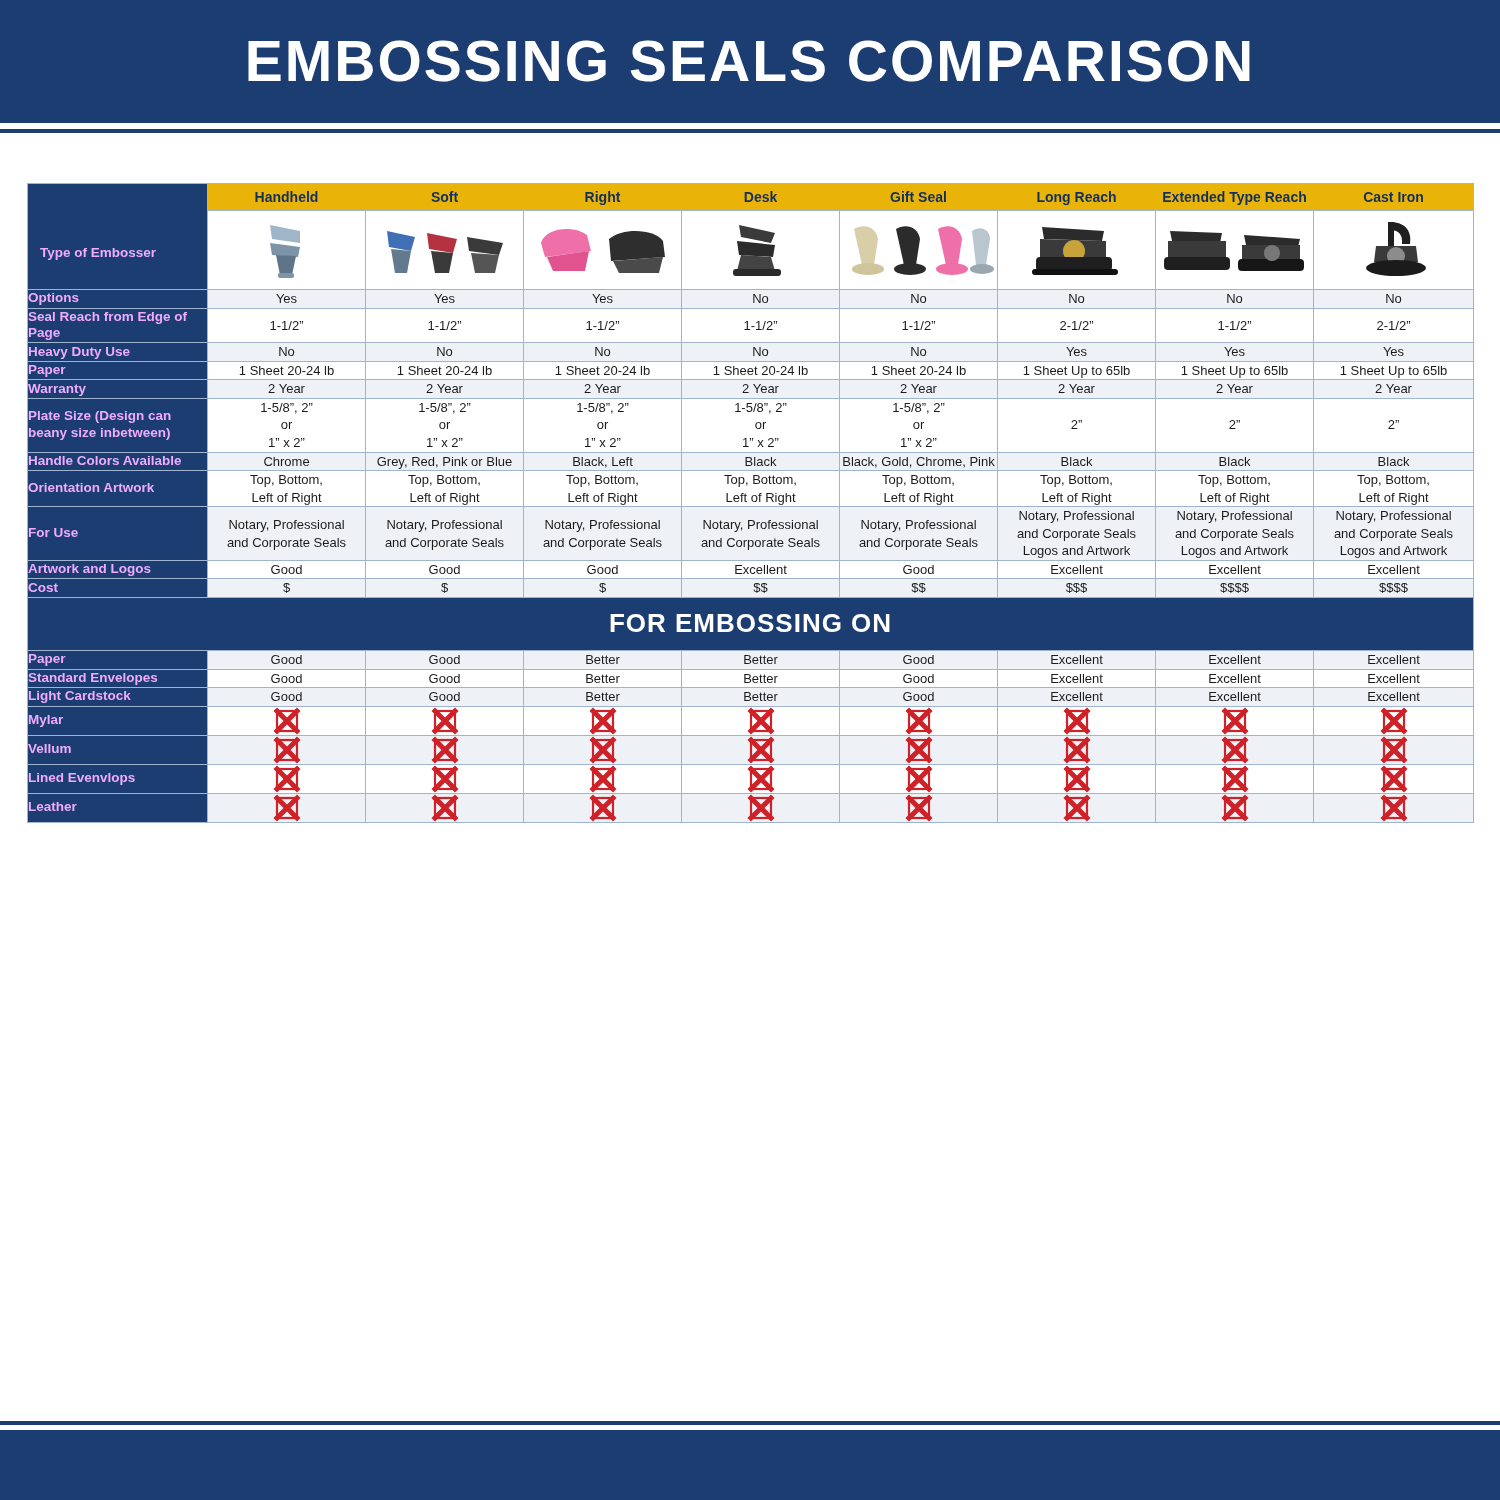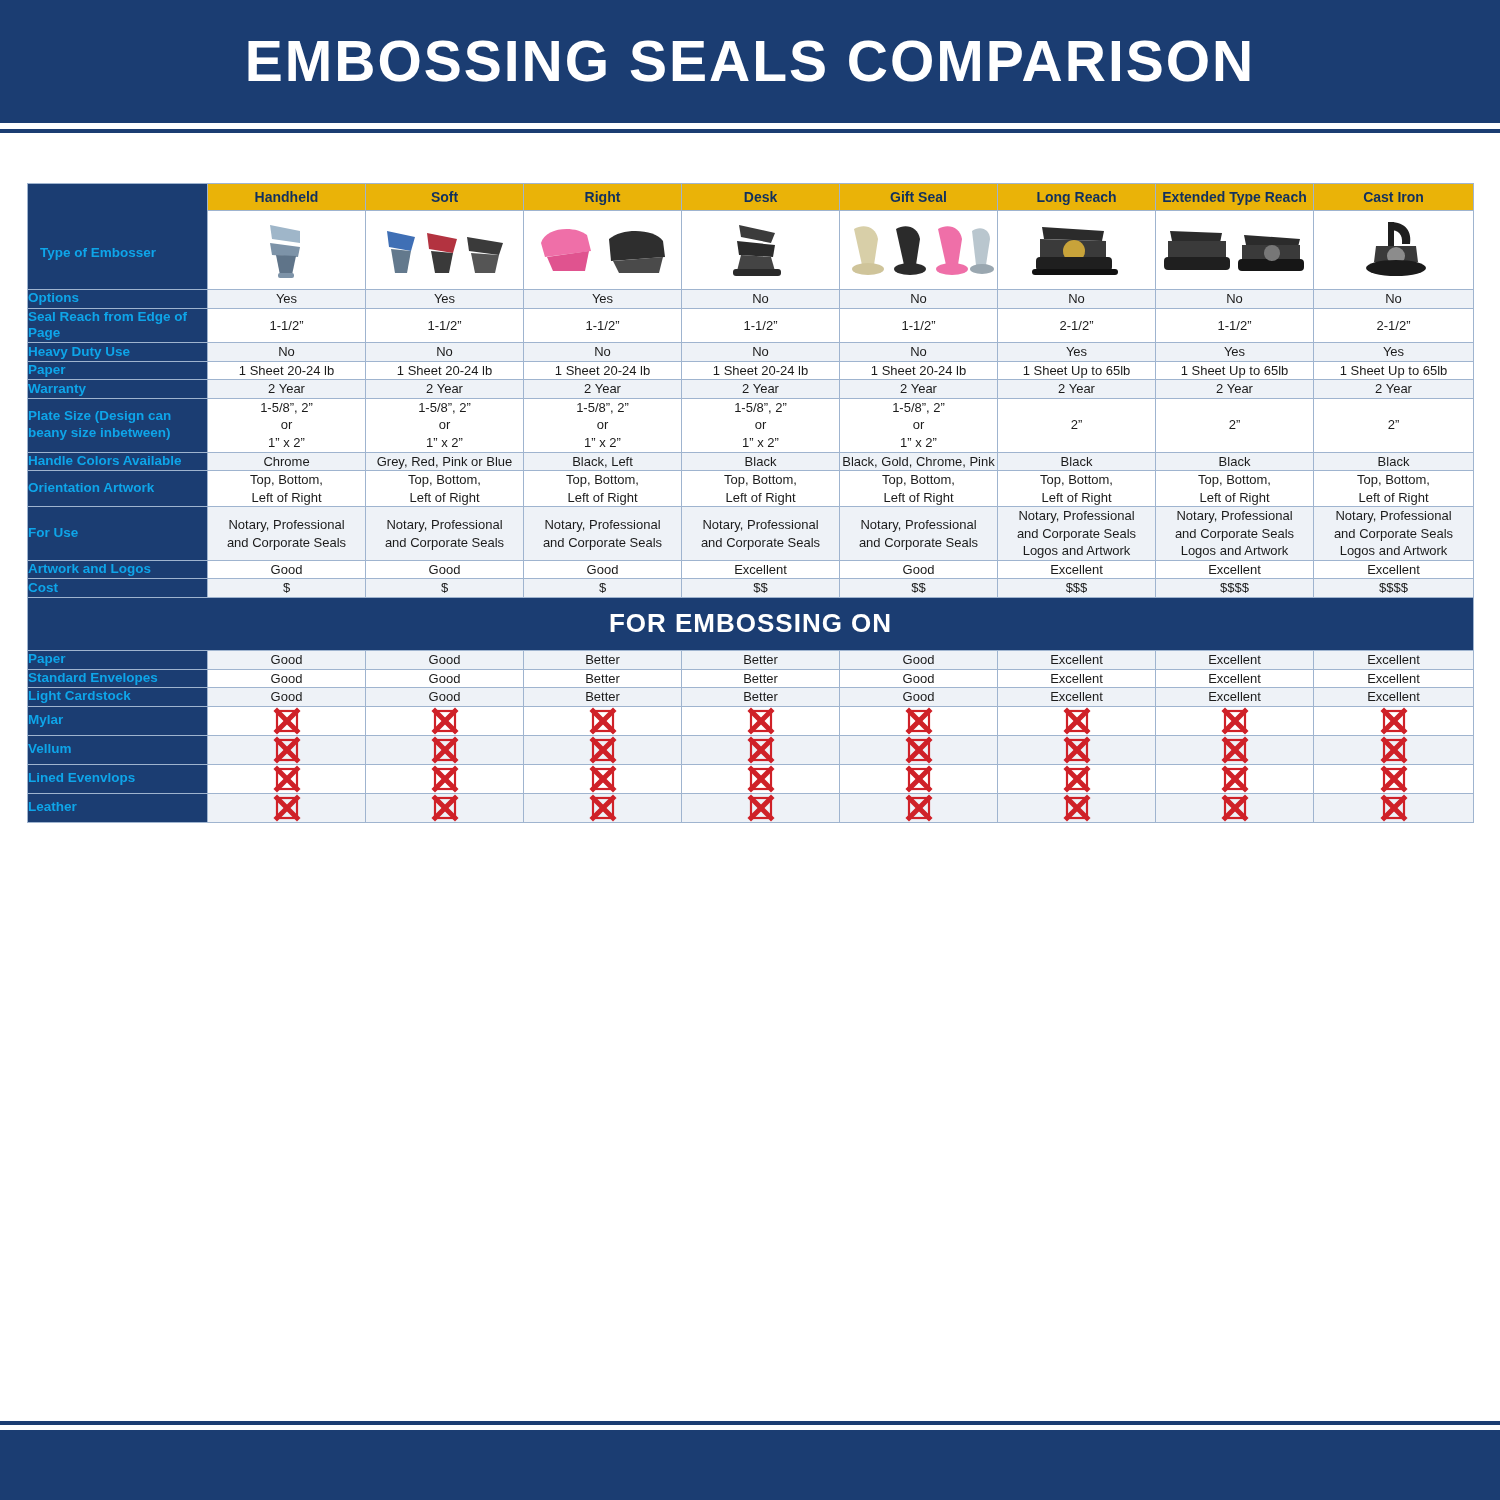--- a/index.html
+++ b/index.html
@@ -82,21 +82,21 @@
     table-layout: fixed;
   }
   table.cmp td, table.cmp th {
     border: 1px solid #9fb4cf;
     padding: 0;
     vertical-align: middle;
   }
   
   .rowlabel {
     background: #1b3d72;
-    color: #0ea5e9;
+    color: #f0abfc;
     font-size: 13.5px;
     font-weight: bold;
     text-align: left;
     padding: 8px 10px 8px 12px;
     width: 180px;
     line-height: 1.25;
     border: 1px solid #1b3d72;
   }
   
   .colhead {

